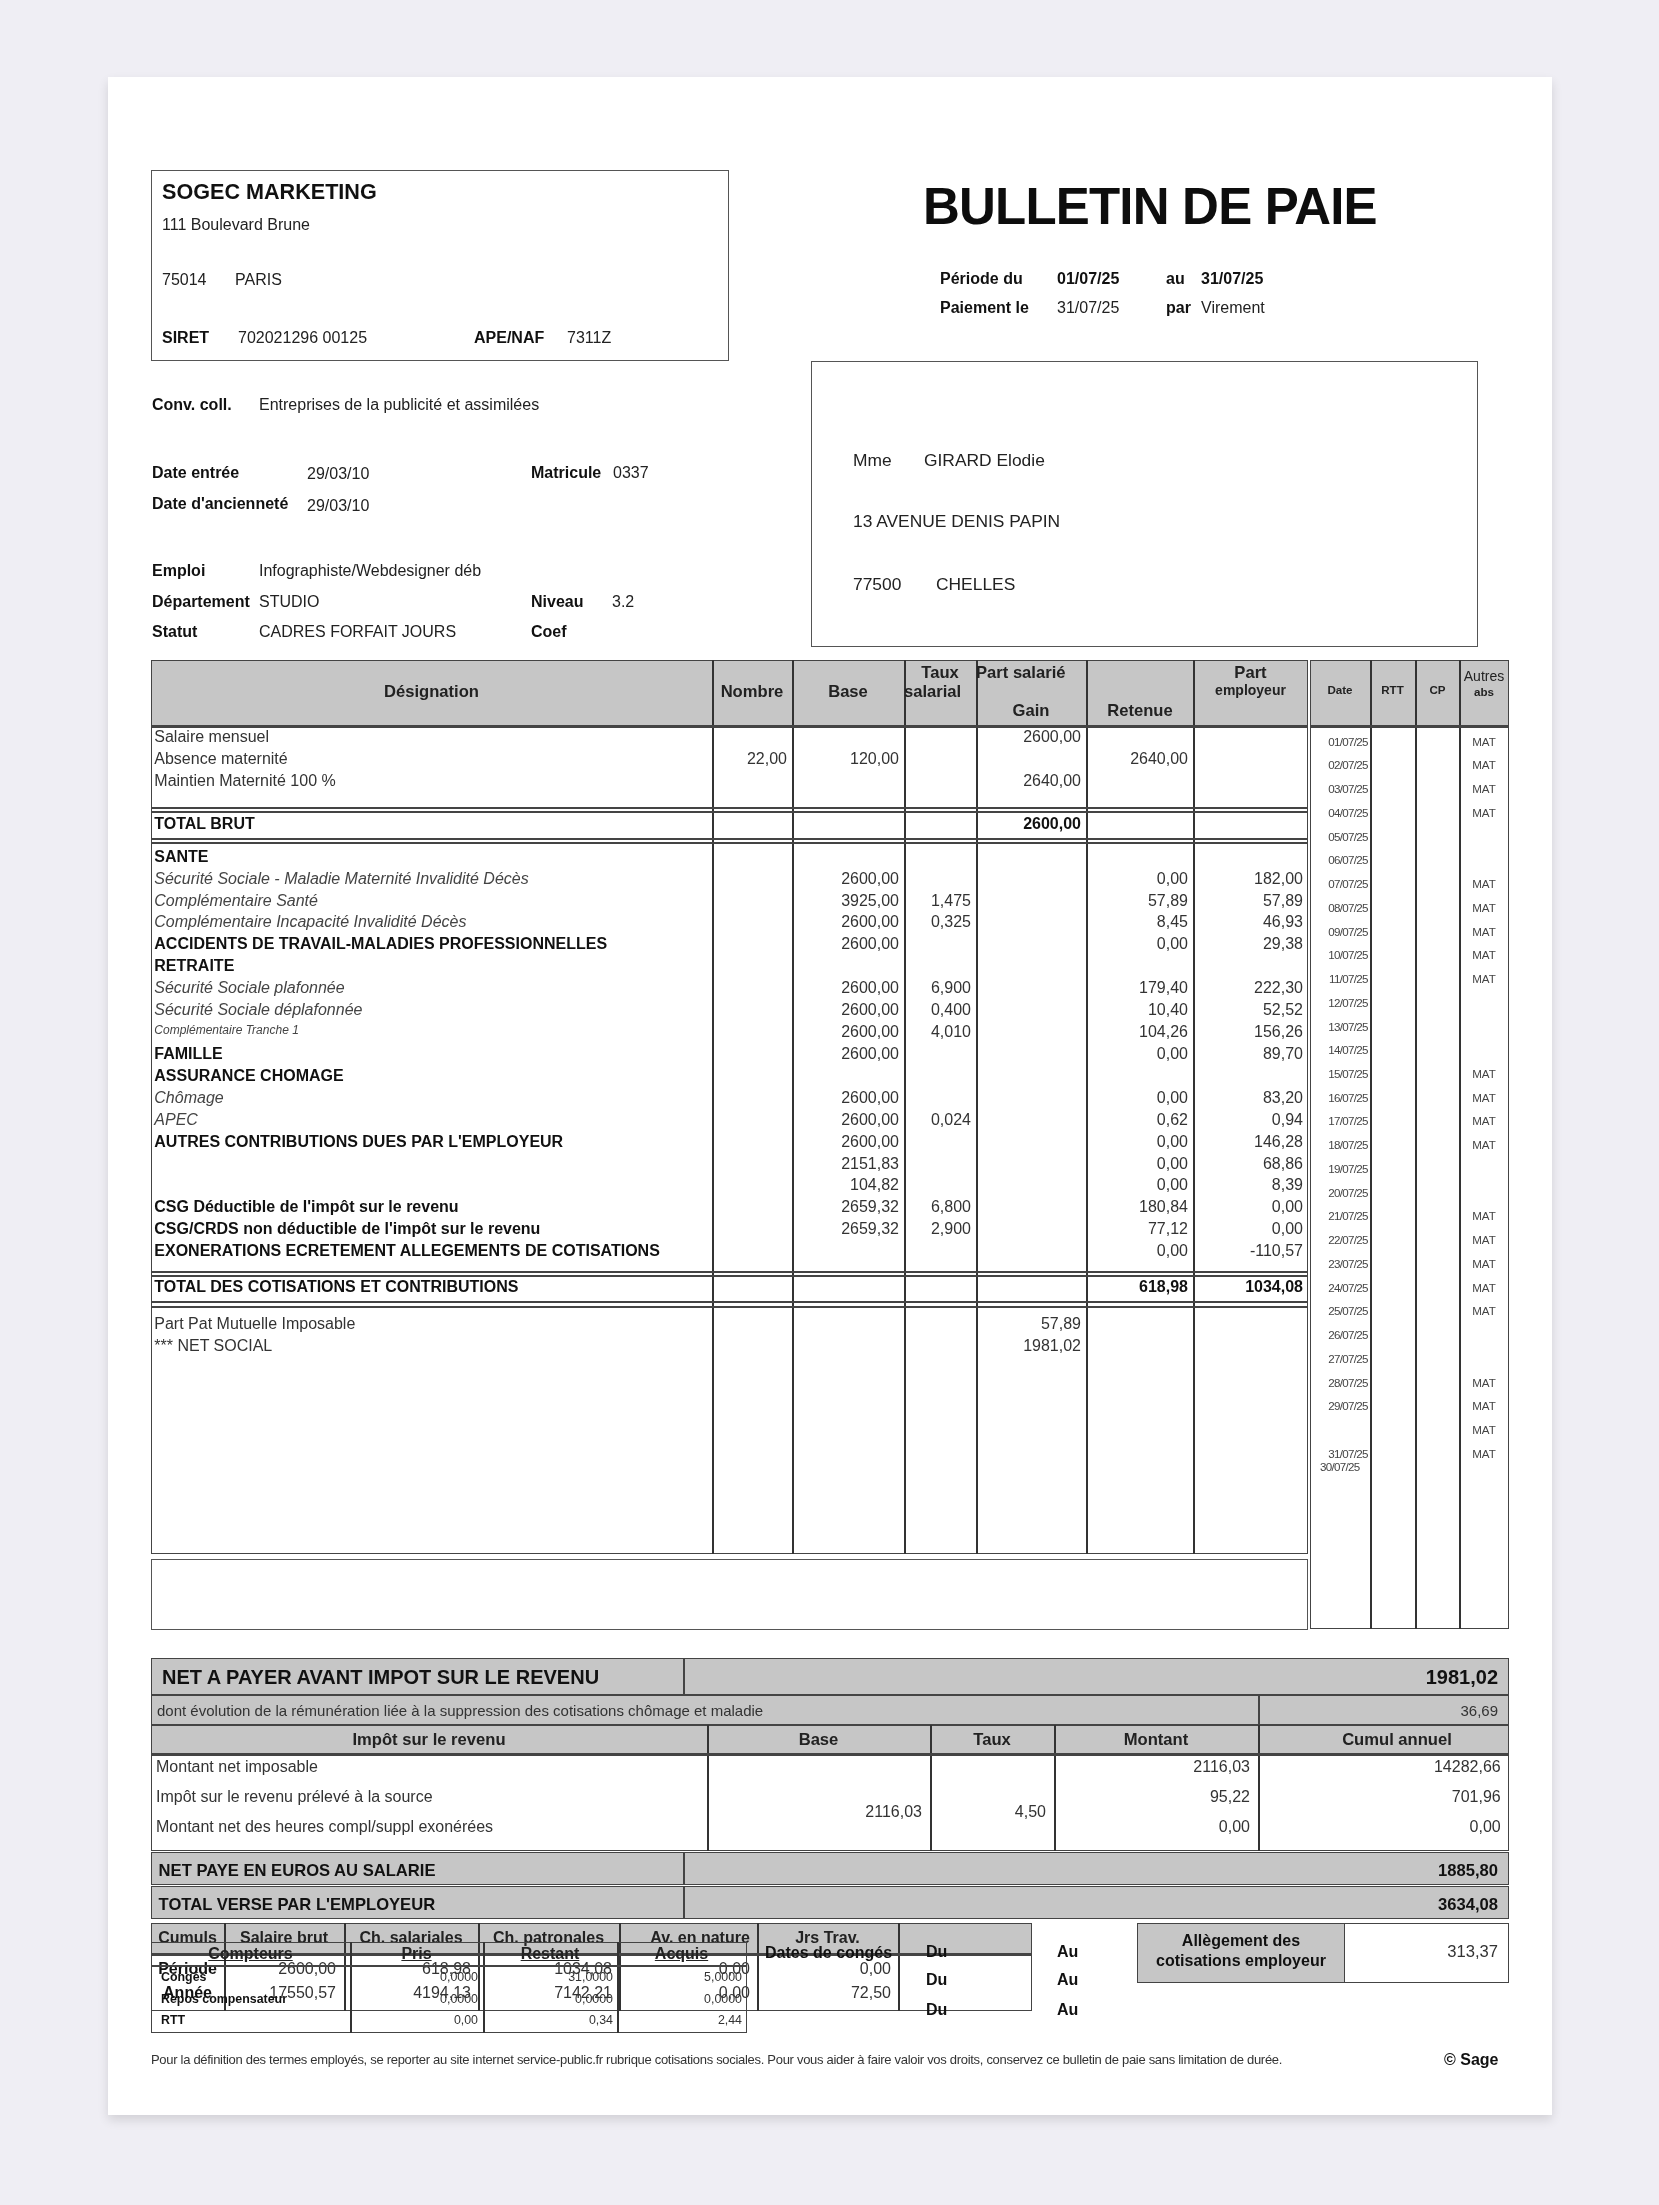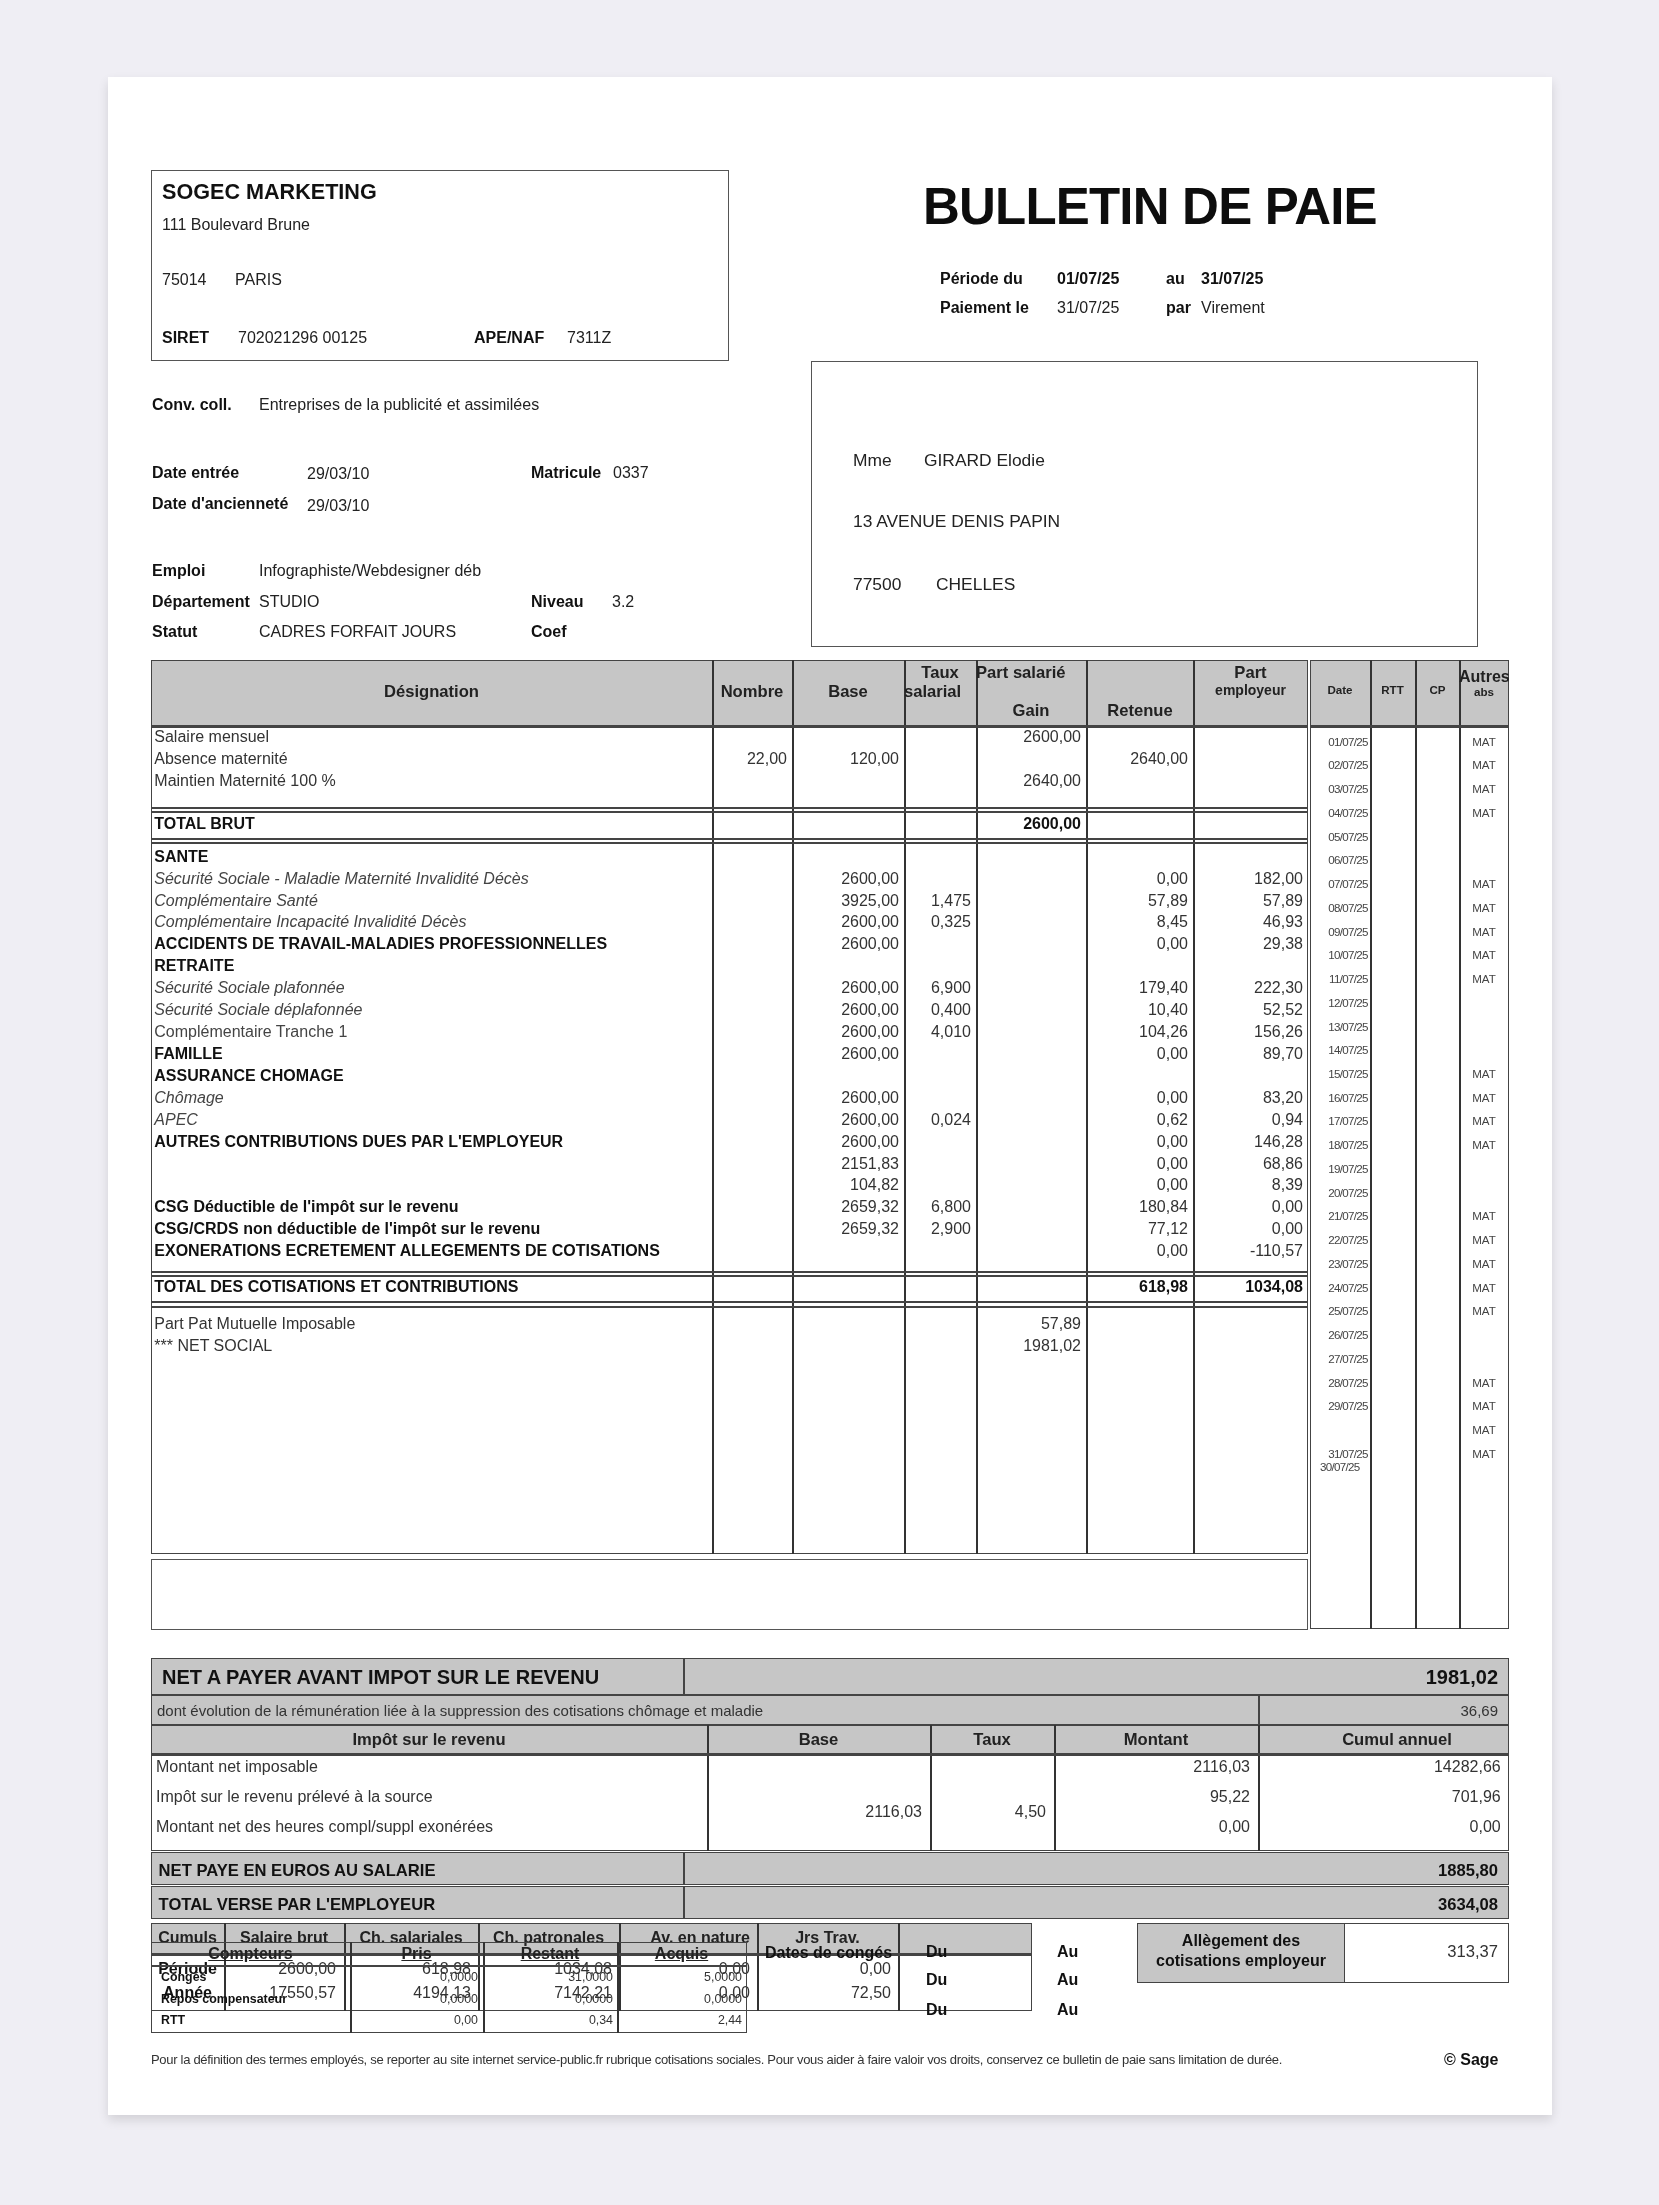--- a/index.html
+++ b/index.html
@@ -141,21 +141,21 @@
       <div style="position: absolute; left: 3.3px; top: 319px; font-size: 16px; white-space: nowrap; font-style: italic; color: rgb(68, 68, 68);">Sécurité Sociale plafonnée</div>
       <div style="position: absolute; right: 409px; top: 319px; font-size: 16px; white-space: nowrap; color: rgb(51, 51, 51);">2600,00</div>
       <div style="position: absolute; right: 337px; top: 319px; font-size: 16px; white-space: nowrap; color: rgb(51, 51, 51);">6,900</div>
       <div style="position: absolute; right: 120px; top: 319px; font-size: 16px; white-space: nowrap; color: rgb(51, 51, 51);">179,40</div>
       <div style="position: absolute; right: 5px; top: 319px; font-size: 16px; white-space: nowrap; color: rgb(51, 51, 51);">222,30</div>
       <div style="position: absolute; left: 3.3px; top: 341px; font-size: 16px; white-space: nowrap; font-style: italic; color: rgb(68, 68, 68);">Sécurité Sociale déplafonnée</div>
       <div style="position: absolute; right: 409px; top: 341px; font-size: 16px; white-space: nowrap; color: rgb(51, 51, 51);">2600,00</div>
       <div style="position: absolute; right: 337px; top: 341px; font-size: 16px; white-space: nowrap; color: rgb(51, 51, 51);">0,400</div>
       <div style="position: absolute; right: 120px; top: 341px; font-size: 16px; white-space: nowrap; color: rgb(51, 51, 51);">10,40</div>
       <div style="position: absolute; right: 5px; top: 341px; font-size: 16px; white-space: nowrap; color: rgb(51, 51, 51);">52,52</div>
-      <div style="position: absolute; left: 3.3px; top: 363px; font-size: 16px; white-space: nowrap; color: rgb(68, 68, 68);">Complémentaire Tranche 1</div>
+      <div style="position: absolute; left: 3.3px; top: 363px; font-size: 12px; white-space: nowrap; font-style: italic; color: rgb(68, 68, 68);">Complémentaire Tranche 1</div>
       <div style="position: absolute; right: 409px; top: 363px; font-size: 16px; white-space: nowrap; color: rgb(51, 51, 51);">2600,00</div>
       <div style="position: absolute; right: 337px; top: 363px; font-size: 16px; white-space: nowrap; color: rgb(51, 51, 51);">4,010</div>
       <div style="position: absolute; right: 120px; top: 363px; font-size: 16px; white-space: nowrap; color: rgb(51, 51, 51);">104,26</div>
       <div style="position: absolute; right: 5px; top: 363px; font-size: 16px; white-space: nowrap; color: rgb(51, 51, 51);">156,26</div>
       <div style="position: absolute; left: 3.3px; top: 385px; font-size: 16px; white-space: nowrap; font-weight: bold; color: rgb(17, 17, 17);">FAMILLE</div>
       <div style="position: absolute; right: 409px; top: 385px; font-size: 16px; white-space: nowrap; color: rgb(51, 51, 51);">2600,00</div>
       <div style="position: absolute; right: 120px; top: 385px; font-size: 16px; white-space: nowrap; color: rgb(51, 51, 51);">0,00</div>
       <div style="position: absolute; right: 5px; top: 385px; font-size: 16px; white-space: nowrap; color: rgb(51, 51, 51);">89,70</div>
       <div style="position: absolute; left: 3.3px; top: 407px; font-size: 16px; white-space: nowrap; font-weight: bold; color: rgb(17, 17, 17);">ASSURANCE CHOMAGE</div>
       <div style="position: absolute; left: 3.3px; top: 429px; font-size: 16px; white-space: nowrap; font-style: italic; color: rgb(68, 68, 68);">Chômage</div>
@@ -206,21 +206,21 @@
   <div id="abs-table" class="abs" style="left:1202px;top:583px;width:199px;height:969px;">
       <div style="position: absolute; left: 0px; top: 0px; width: 199px; height: 65px; background: rgb(198, 198, 198);"></div>
       <div style="position: absolute; left: 0px; top: 0px; width: 199px; height: 969px; border: 1.7px solid rgb(68, 68, 68); box-sizing: border-box;"></div>
       <div style="position: absolute; left: 60px; top: 0px; width: 1.7px; height: 969px; background: rgb(51, 51, 51);"></div>
       <div style="position: absolute; left: 105px; top: 0px; width: 1.7px; height: 969px; background: rgb(51, 51, 51);"></div>
       <div style="position: absolute; left: 149px; top: 0px; width: 1.7px; height: 969px; background: rgb(51, 51, 51);"></div>
       <div style="position: absolute; left: 0px; top: 65px; width: 199px; height: 2.5px; background: rgb(68, 68, 68);"></div>
       <div style="position: absolute; left: 0px; width: 60px; top: 23px; font-size: 11.6px; font-weight: bold; text-align: center; color: rgb(34, 34, 34);">Date</div>
       <div style="position: absolute; left: 60px; width: 45px; top: 23px; font-size: 11.6px; font-weight: bold; text-align: center; color: rgb(34, 34, 34);">RTT</div>
       <div style="position: absolute; left: 105px; width: 45px; top: 23px; font-size: 11.6px; font-weight: bold; text-align: center; color: rgb(34, 34, 34);">CP</div>
-      <div style="position: absolute; left: 149px; width: 26px; top: 8.3px; font-size: 16px; font-weight: bold; text-align: center; color: rgb(34, 34, 34);">Autres</div>
+      <div style="position: absolute; left: 149px; width: 50px; top: 8.3px; font-size: 14px; font-weight: normal; text-align: center; color: rgb(34, 34, 34);">Autres</div>
       <div style="position: absolute; left: 149px; width: 50px; top: 25px; font-size: 11.6px; font-weight: bold; text-align: center; color: rgb(34, 34, 34);">abs</div>
       <div style="position: absolute; left: 1.7px; width: 56px; top: 75px; font-size: 11.6px; text-align: right; color: rgb(68, 68, 68); letter-spacing: -0.7px;">01/07/25</div>
       <div style="position: absolute; left: 149px; width: 50px; top: 75px; font-size: 11.6px; text-align: center; color: rgb(68, 68, 68);">MAT</div>
       <div style="position: absolute; left: 1.7px; width: 56px; top: 98px; font-size: 11.6px; text-align: right; color: rgb(68, 68, 68); letter-spacing: -0.7px;">02/07/25</div>
       <div style="position: absolute; left: 149px; width: 50px; top: 98px; font-size: 11.6px; text-align: center; color: rgb(68, 68, 68);">MAT</div>
       <div style="position: absolute; left: 1.7px; width: 56px; top: 122px; font-size: 11.6px; text-align: right; color: rgb(68, 68, 68); letter-spacing: -0.7px;">03/07/25</div>
       <div style="position: absolute; left: 149px; width: 50px; top: 122px; font-size: 11.6px; text-align: center; color: rgb(68, 68, 68);">MAT</div>
       <div style="position: absolute; left: 1.7px; width: 56px; top: 146px; font-size: 11.6px; text-align: right; color: rgb(68, 68, 68); letter-spacing: -0.7px;">04/07/25</div>
       <div style="position: absolute; left: 149px; width: 50px; top: 146px; font-size: 11.6px; text-align: center; color: rgb(68, 68, 68);">MAT</div>
       <div style="position: absolute; left: 1.7px; width: 56px; top: 170px; font-size: 11.6px; text-align: right; color: rgb(68, 68, 68); letter-spacing: -0.7px;">05/07/25</div>

